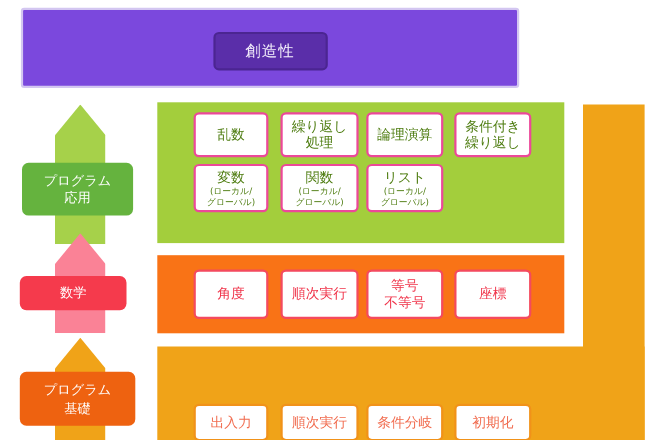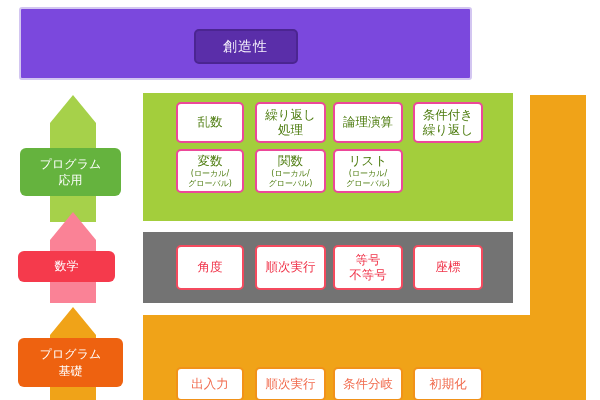--- a/index.html
+++ b/index.html
@@ -34,21 +34,21 @@
     display:flex; align-items:center; justify-content:center; text-align:center;
     font-size:12px; line-height:1.35; white-space:pre-line;
   }
   .side-label.green  { left:20px; top:148px; width:101px; height:48px; background:#65b33e; }
   .side-label.red    { left:18px; top:251px; width:97px;  height:31px; background:#f53a4c; }
   .side-label.orange { left:18px; top:338px; width:105px; height:49px; background:#ee6210; }
 
   
   .band { position:absolute; z-index:1; }
   .band-green  { left:143px; top:93px;  width:370px; height:128px; background:#a3ce3c; }
-  .band-pink   { left:143px; top:232px; width:370px; height:71px;  background:#737373; }
+  .band-pink   { left:143px; top:232px; width:370px; height:71px;  background:#f97316; }
   .band-orange { left:143px; top:315px; width:443px; height:85px;  background:#f0a318; }
   .orange-column { position:absolute; left:530px; top:95px; width:56px; height:305px;
     background:#f0a318; z-index:1; }
 
   
   .box {
     position:absolute; background:#ffffff; border-radius:5px;
     display:flex; flex-direction:column; align-items:center; justify-content:center;
     text-align:center;
   }

